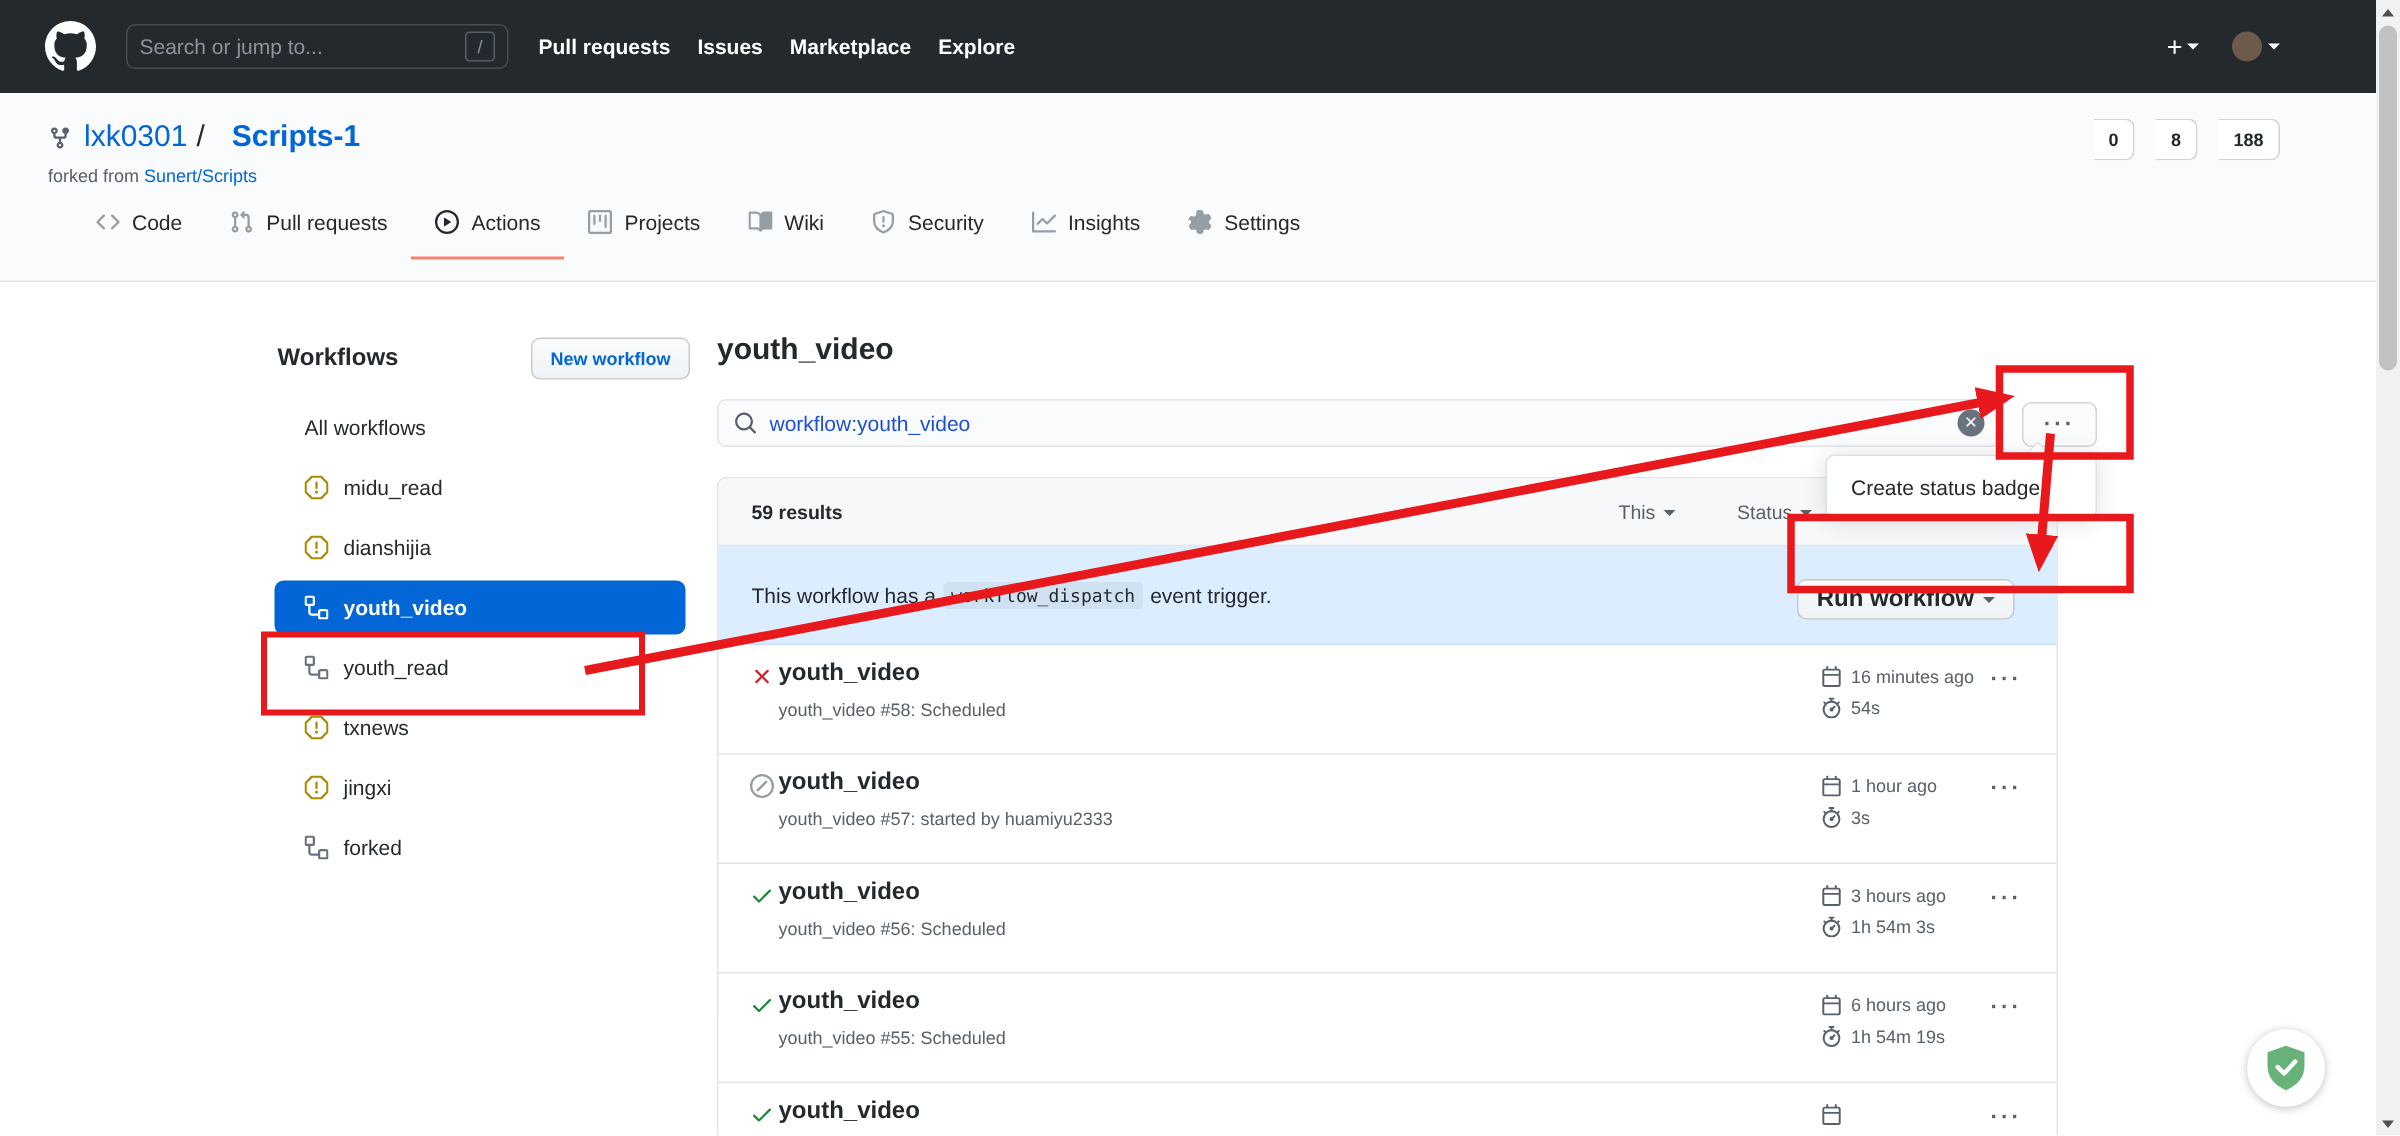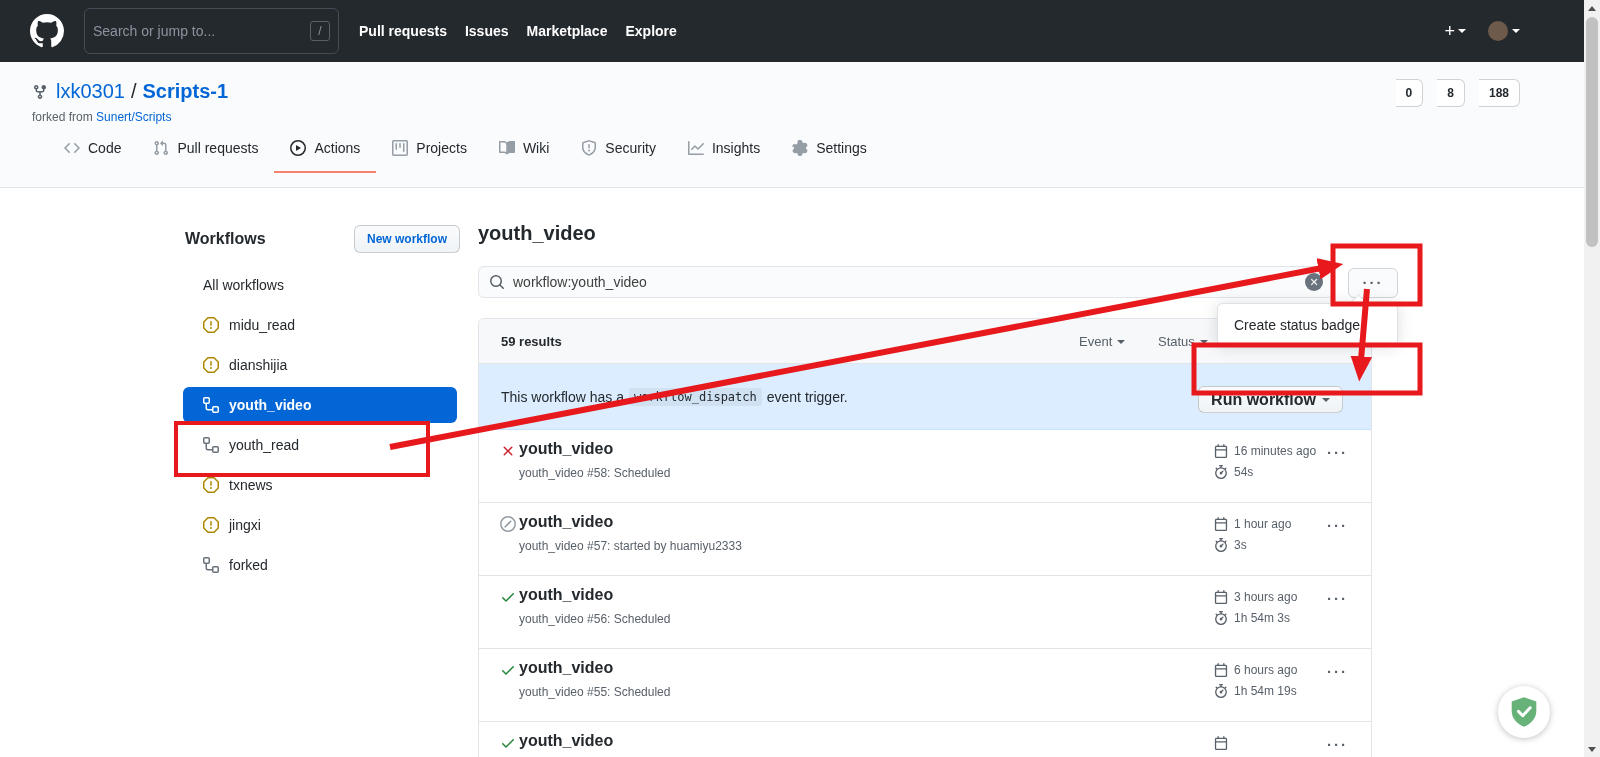--- a/index.html
+++ b/index.html
@@ -3,39 +3,39 @@
 <meta charset="utf-8">
 <style>
   * { margin:0; padding:0; box-sizing:border-box; }
   body { font-family:"Liberation Sans","DejaVu Sans",sans-serif; background:#fff; }
   .page { position:relative; width:1600px; height:757px; overflow:hidden; background:#fff; }
 
   
   .topbar { position:absolute; top:0; left:0; width:1600px; height:62px; background:#24292e; display:flex; align-items:center; z-index:3; }
   .gh-logo { margin-left:30px; width:34px; height:34px; color:#fff; cursor:pointer; }
   .gh-logo svg { width:34px; height:34px; fill:#fff; }
-  .top-search { margin-left:20px; width:255px; height:46px; background:#24292e; border:1px solid #444d56; border-radius:6px; display:flex; align-items:center; padding:0 8px; }
+  .top-search { margin-left:20px; width:255px; height:30px; background:#24292e; border:1px solid #444d56; border-radius:6px; display:flex; align-items:center; padding:0 8px; }
   .top-search input { flex:1; background:transparent; border:none; outline:none; color:#c9d1d9; font-size:14px; }
   .top-search input::placeholder { color:#8b949e; }
   .slash-key { width:20px; height:20px; border:1px solid #576069; border-radius:3px; color:#8b949e; font-size:12px; display:flex; align-items:center; justify-content:center; }
   .top-nav { display:flex; gap:18px; margin-left:20px; }
   .top-nav a { color:#fff; font-size:14px; font-weight:700; text-decoration:none; cursor:pointer; }
   .top-right { position:absolute; right:80px; display:flex; align-items:center; gap:22px; }
   .plus-menu { color:#fff; font-size:18px; display:flex; align-items:center; gap:3px; cursor:pointer; }
   .avatar-menu { display:flex; align-items:center; gap:4px; cursor:pointer; }
   .avatar { width:20px; height:20px; border-radius:50%; background:#6d5a4b; }
   .caret { width:0; height:0; border-left:4px solid transparent; border-right:4px solid transparent; border-top:4px solid #fff; display:inline-block; }
 
   
   .repo-head { position:absolute; top:62px; left:0; width:1600px; height:126px; background:#fafbfc; border-bottom:1px solid #e1e4e8; z-index:2; }
   .repo-title-row { position:absolute; top:18px; left:32px; display:flex; align-items:center; font-size:20px; color:#24292e; }
   .repo-title-row .ric { width:16px; height:16px; color:#586069; margin-right:8px; }
   .repo-title-row a { color:#0366d6; text-decoration:none; cursor:pointer; }
   .repo-title-row .sep { margin:0 6px; color:#24292e; }
-  .repo-title-row .rname { font-weight:700; }
+  .repo-title-row .rname { font-weight:700;margin-left:12px; }
   .fork-note { position:absolute; top:48px; left:32px; font-size:12px; color:#586069; }
   .fork-note a { color:#0366d6; text-decoration:none; cursor:pointer;margin-top:35px; }
   .social-btns { position:absolute; top:17px; right:80px; display:flex; gap:14px; }
   .social { display:flex; font-size:12px; font-weight:600; color:#24292e; cursor:pointer; }
   .social .part { height:28px; display:flex; align-items:center; gap:4px; padding:0 10px; background:linear-gradient(#fafbfc,#eff3f6); border:1px solid rgba(27,31,35,.2); }
   .social .part.count { border-left:none; border-radius:0 6px 6px 0; background:#fff; }
   .tabs { position:absolute; bottom:14px; left:48px; display:flex; }
   .tab { height:48px; display:flex; align-items:center; gap:8px; padding:0 16px; font-size:14px; color:#24292e; cursor:pointer; border-bottom:2px solid transparent; }
   .tab .ric { width:16px; height:16px; color:#959da5; }
   .tab.active { font-weight:400; border-bottom:2px solid #f9826c; }
@@ -56,21 +56,21 @@
   .sb-item.selected { height:36px; background:#0366d6; color:#fff; font-weight:600; }
   .sb-item.selected .wf { color:#fff; }
   .sb-item-wrap { height:40px; display:flex; align-items:center; }
 
   
   .main { position:absolute; top:218px; left:478px; width:894px; z-index:1; }
   .main-title { font-size:20px; font-weight:700; color:#24292e; margin-top:4px; }
   .search-row { position:absolute; top:48px; left:0; width:894px; display:flex; }
   .search-box { width:856px; height:32px; background:#fafbfc; border:1px solid #e1e4e8; border-radius:6px; display:flex; align-items:center; padding:0 10px; }
   .search-box .ric { width:16px; height:16px; color:#586069; margin-right:8px; flex:none; }
-  .search-box input { flex:1; border:none; outline:none; background:transparent; font-size:14px; color:#404040; }
+  .search-box input { flex:1; border:none; outline:none; background:transparent; font-size:14px; color:#1d4ed8; }
   .clear-btn { width:18px; height:18px; border-radius:50%; background:#6a737d; color:#fafbfc; border:none; font-size:11px; line-height:18px; text-align:center; cursor:pointer; flex:none; }
   .more-btn { position:absolute; left:870px; top:2px; width:50px; height:30px; background:#fafbfc; border:1px solid #d1d5da; border-radius:6px; color:#586069; font-size:15px; font-weight:700; letter-spacing:2px; text-align:center; line-height:26px; cursor:pointer; }
 
   .results { position:absolute; top:100px; left:0; width:894px; border:1px solid #e1e4e8; border-radius:6px 6px 0 0; background:#fff; }
   .res-head { position:relative; height:45px; background:#f6f8fa; border-bottom:1px solid #e1e4e8; border-radius:6px 6px 0 0; display:flex; align-items:center; }
   .res-count { margin-left:22px; font-size:13px; font-weight:700; color:#24292e; }
   .filter { position:absolute; top:0; height:45px; display:flex; align-items:center; gap:5px; font-size:13px; color:#586069; cursor:pointer; }
   .filter .caret { border-top-color:#586069; }
   .f-event { left:600px; } .f-status { left:679px; }
 
@@ -312,21 +312,21 @@
         <input type="text" value="workflow:youth_video" style="">
         <button class="clear-btn">✕</button>
       </div>
       <button class="more-btn">···</button>
     </div>
 
     <div class="results">
       <div class="res-head">
         <span class="res-count">59 results</span>
         <span class="filter f-event">
-            <span>Event</span>
+            <span>This</span>
             <span class="caret"></span>
           </span>
         <span class="filter f-status">
             <span>Status</span>
             <span class="caret"></span>
           </span>
       </div>
 
       <div class="notice">
         <span>This workflow has a</span>

